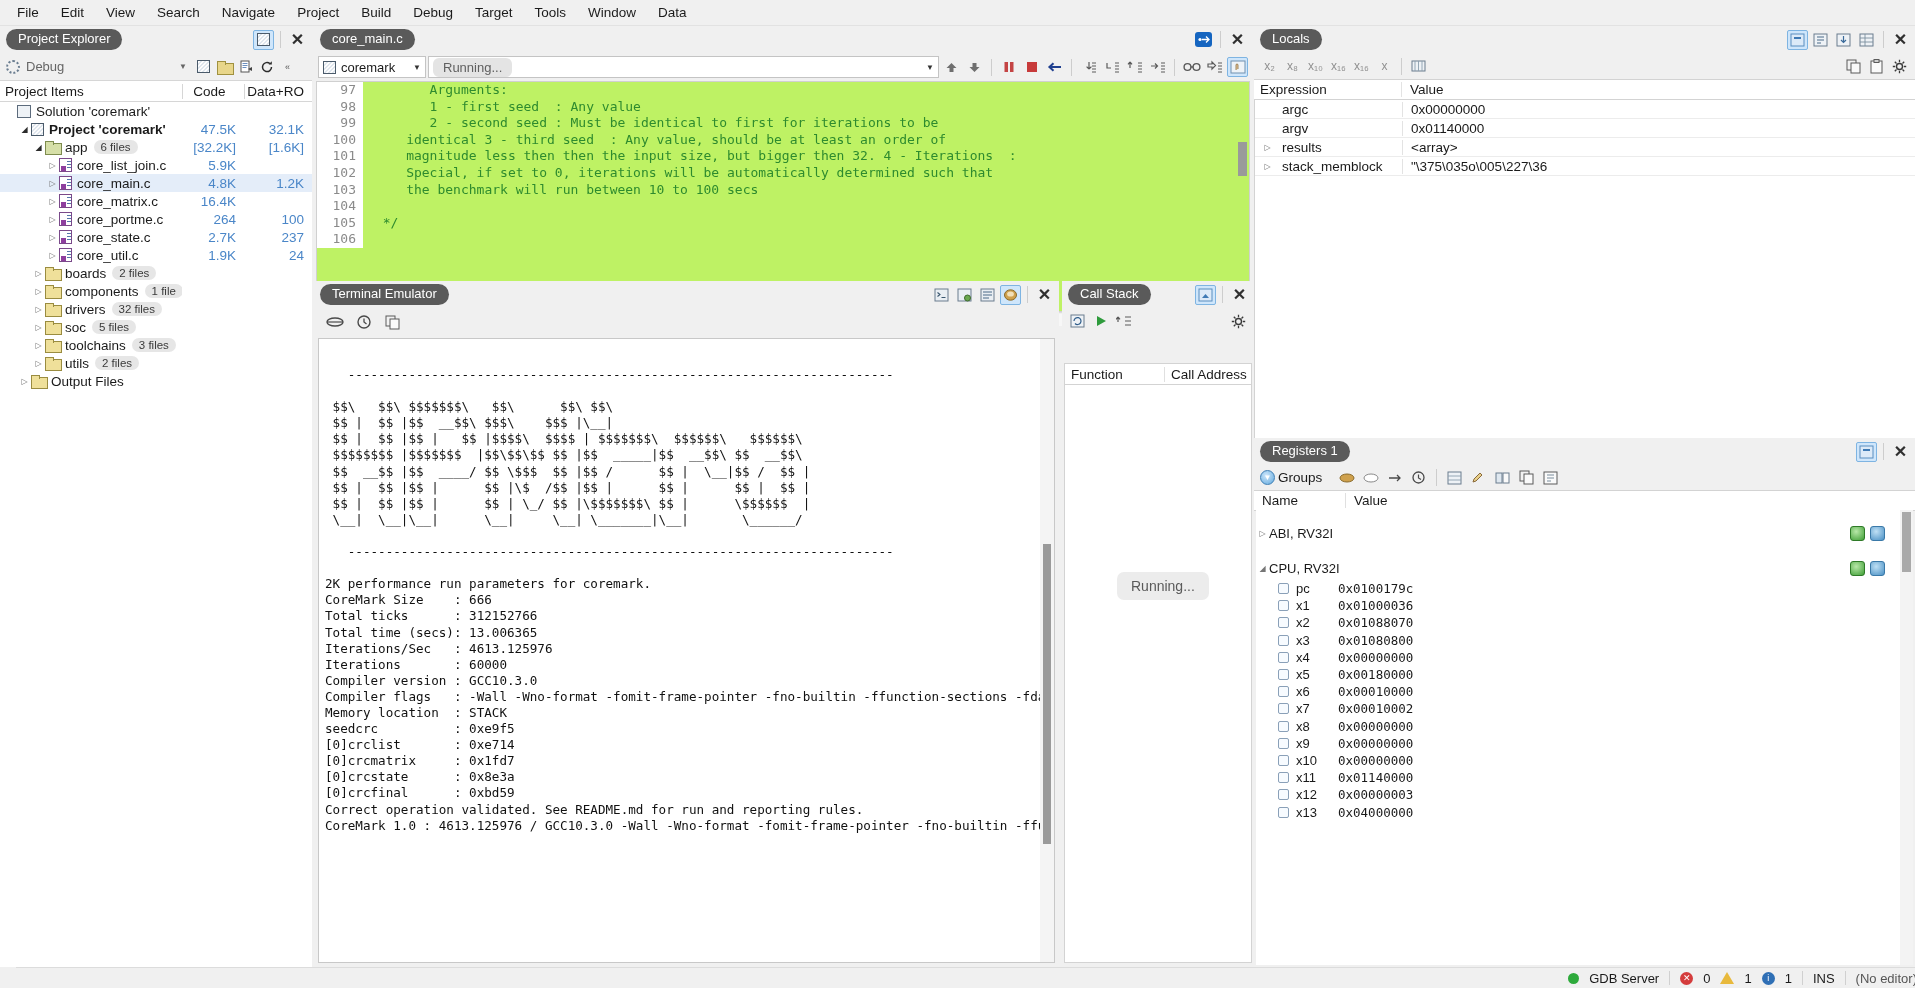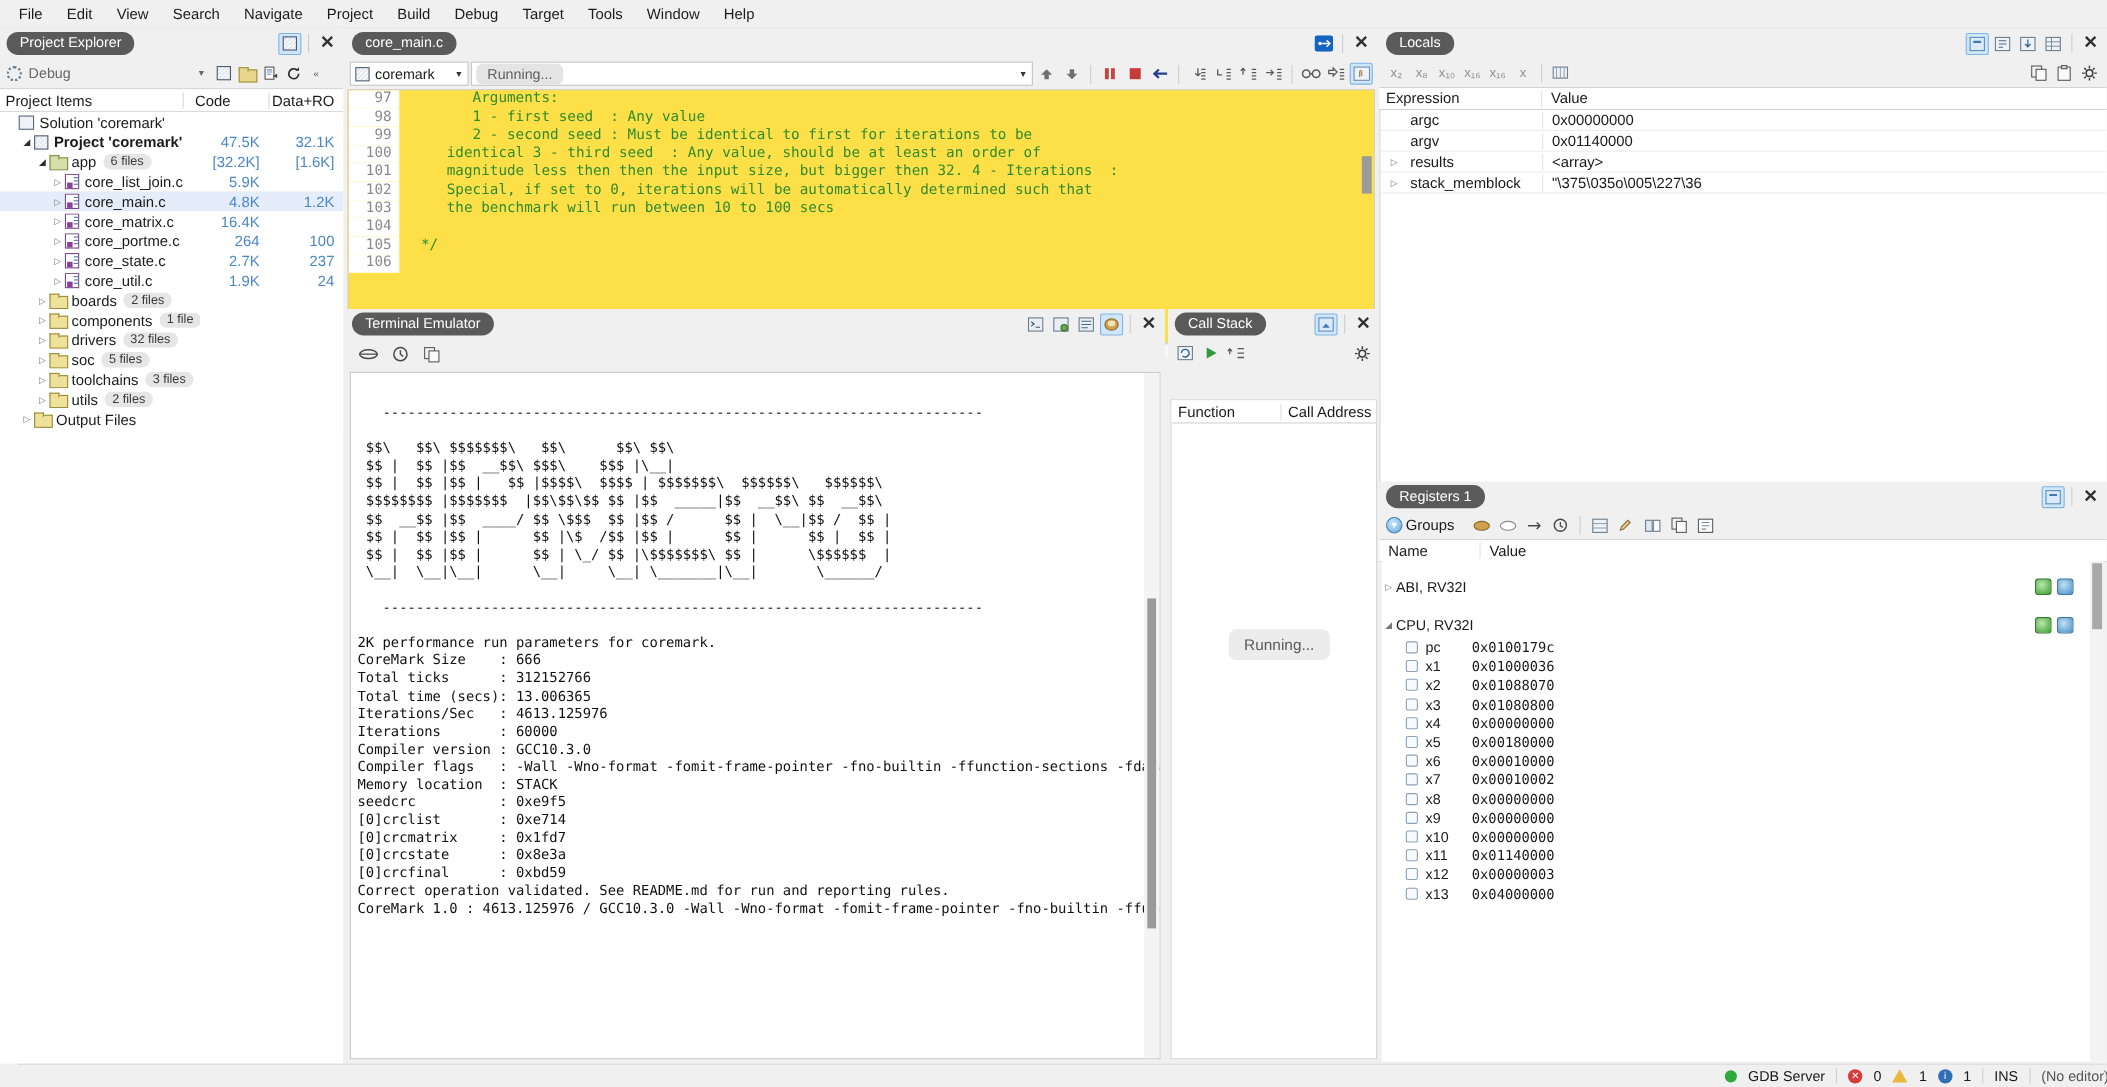--- a/index.html
+++ b/index.html
@@ -107,21 +107,21 @@
     content:''; position:absolute; left:0; top:2px; width:15px; height:10px;
     background:#e8d68a; border:1px solid #a0913f;
   }
   .folder-ic:after {
     content:''; position:absolute; left:0; top:0px; width:7px; height:3px;
     background:#e8d68a; border:1px solid #a0913f; border-bottom:none;
   }
   #pe-colhead {
     height: 22px; display: flex; align-items: center;
     border-top: 1px solid #d6d6d6; border-bottom: 1px solid #d6d6d6;
-    background: #fff; font-size: 13.5px; gap: 16px;
+    background: #fff; font-size: 13.5px;
   }
   #pe-colhead .c0 { flex: 1; padding-left: 5px; }
   #pe-colhead .c1 { width: 62px; text-align: center; padding-right: 8px; border-left: 1px solid #d6d6d6;}
   #pe-colhead .c2 { width: 68px; text-align: right; padding-right: 8px; border-left: 1px solid #d6d6d6;}
   .tree { background: #fff; }
   .trow {
     height: 18px; display: flex; align-items: center;
     font-size: 13.5px; white-space: nowrap;
   }
   .trow.sel { background: #e4edf9; }
@@ -175,21 +175,21 @@
   .combo .caret { margin-left: auto; font-size: 8px; color:#333; padding-left:6px; }
   #proj-combo { width: 108px; }
   #sym-combo { flex: 1; justify-content: center; color:#444; }
   .running-pill {
     background: #e4e4e4; color: #606060;
     border-radius: 6px; padding: 2px 10px; font-size: 13px;
   }
   #codearea {
     position: relative;
     height: 231px;
-    background: #fde047;
+    background: #bef264;
     border: 1px solid #d0d0d0;
     margin: 0 2px;
     overflow: hidden;
   }
   .codeline { height: 16.6px; display: flex; font-family: "DejaVu Sans Mono", monospace; font-size: 13px; }
   .gut {
     width: 46px; text-align: right; padding-right: 7px;
     color: #8a8a8a; background: #fff; flex: none;
   }
   .ctext { color: #2e8b2e; white-space: pre; padding-left: 4px; }
@@ -301,21 +301,21 @@
   <div class="mi">Edit</div>
   <div class="mi">View</div>
   <div class="mi">Search</div>
   <div class="mi">Navigate</div>
   <div class="mi">Project</div>
   <div class="mi">Build</div>
   <div class="mi">Debug</div>
   <div class="mi">Target</div>
   <div class="mi">Tools</div>
   <div class="mi">Window</div>
-  <div class="mi">Help</div>
+  <div class="mi">Data</div>
 </div>
 
 <div id="workspace">
 
   <div class="panel" id="projexp">
     <div class="panel-head" id="pe-head">
       <div class="tabchip">Project Explorer</div>
       <div class="head-tools">
         <div class="ibtn sel">
             <span class="sqicon"></span>

